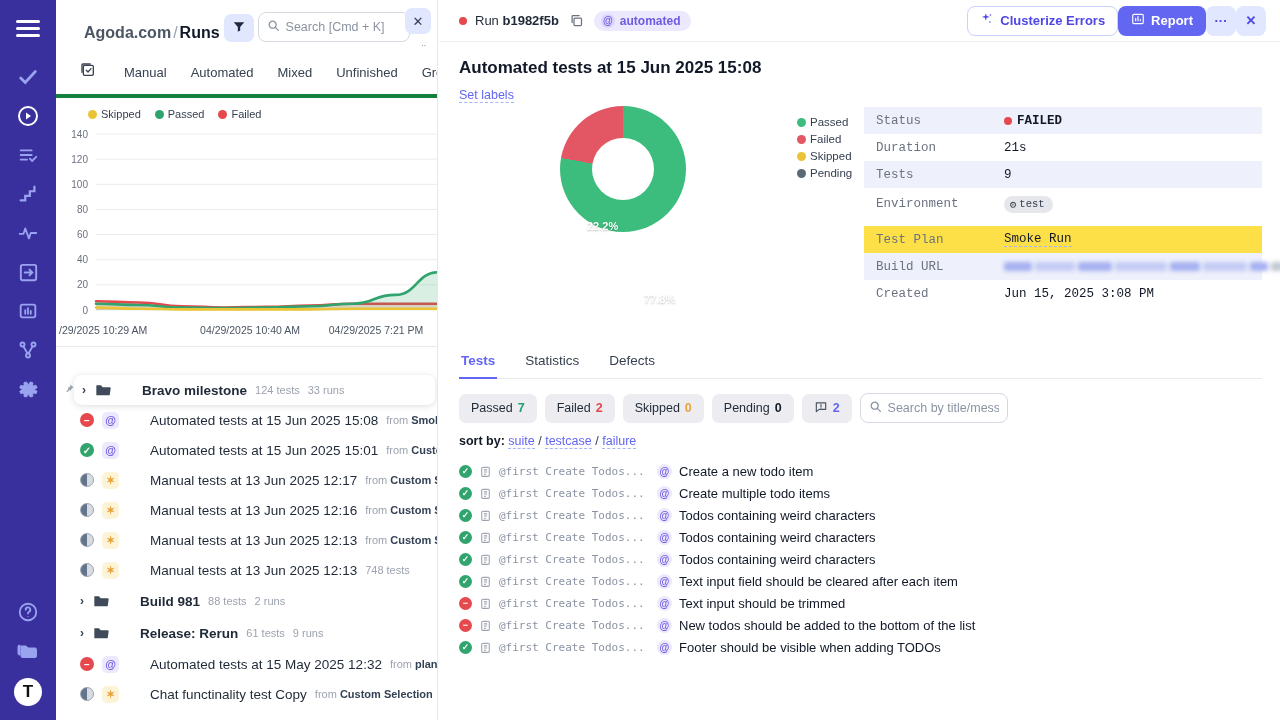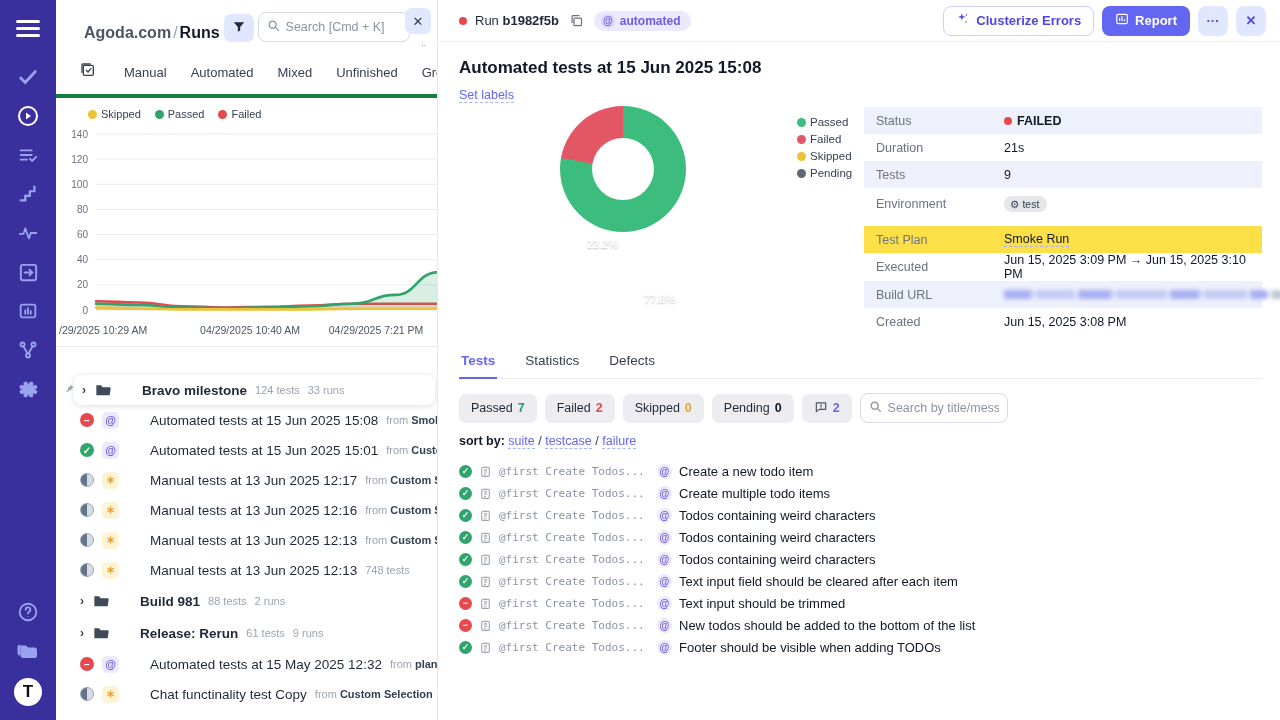--- a/index.html
+++ b/index.html
@@ -70,40 +70,40 @@
 
   
   .right-panel { position:absolute; left:439px; top:0; width:841px; height:720px; background:#fff; overflow:hidden; }
   .rp-topbar { height:42px; border-bottom:1px solid #eceef2; display:flex; align-items:center; padding:0 14px 0 20px; gap:8px; }
   .red-dot { width:8px; height:8px; background:#e5484d; border-radius:50%; }
   .run-id { font-size:13px; color:#1f2937; }
   .run-id b { font-weight:800; }
   .copy-btn { background:none; border:none; cursor:pointer; display:flex; padding:2px; }
   .auto-badge { background:#ece8fd; color:#6d5be0; font-size:12px; font-weight:700; border-radius:12px; padding:3px 10px 3px 7px; display:flex; align-items:center; gap:5px; }
   .auto-badge .at { width:14px; height:14px; border-radius:50%; background:#ddd4fb; display:flex; align-items:center; justify-content:center; font-size:10px; }
-  .rp-actions { margin-left:auto; display:flex; gap:8px; align-items:center; }
+  .rp-actions { margin-left:auto; display:flex; align-items:center; }
   .btn { height:30px; border-radius:8px; font-size:13px; cursor:pointer; display:flex; align-items:center; gap:6px; font-family:"Liberation Sans",sans-serif; }
   .btn-outline { background:#fff; border:1px solid #c7d2fe; color:#4f46e5; padding:0 12px; font-weight:600; }
   .btn-primary { background:#6366f1; border:none; color:#fff; padding:0 13px; font-weight:700; }
   .btn-ghost { background:#e0e7ff; border:none; color:#4f46e5; width:30px; justify-content:center; font-weight:700; }
 
   .rp-title { font-size:17px; font-weight:800; color:#111827; padding:16px 0 0 20px; }
   .set-labels { display:inline-block; margin:10px 0 0 20px; font-size:12.5px; color:#6366f1; border-bottom:1px dashed #a5b4fc; cursor:pointer; }
 
   .overview { position:relative; height:238px; }
   .donut { position:absolute; left:121px; top:3px; width:126px; height:126px; border-radius:50%; }
   .donut::after { content:""; position:absolute; left:32px; top:32px; width:62px; height:62px; background:#fff; border-radius:50%; }
   .donut-label { position:absolute; color:#fff; font-size:11px; font-weight:700; text-shadow:0 1px 2px rgba(0,0,0,.25); z-index:2; }
   .dl-passed { left:205px; top:190px; }
-  .dl-failed { left:148px; top:135px; }
+  .dl-failed { left:148px; top:117px; }
   .donut-legend { position:absolute; left:358px; top:13px; display:flex; flex-direction:column; gap:5px; }
   .donut-legend .legend-item { font-size:11.5px; }
 
   .details { position:absolute; right:18px; top:4px; width:398px; }
-  .d-row { display:flex; align-items:center; min-height:27px; font-size:12.5px; padding:0 12px; }
+  .d-row { display:flex; align-items:center; min-height:27px; font-size:12.5px; padding:0 12px;font-family:Liberation Mono, monospace; }
   .d-row:nth-child(odd) { background:#eef0fb; }
   .d-row .d-label { width:128px; color:#6b7280; flex:none; }
   .d-row .d-value { color:#111827; }
   .d-gap { height:6px; background:#fff !important; }
   .status-failed { color:#e5484d; font-weight:800; display:flex; align-items:center; gap:5px; }
   .status-failed .dot { background:#e5484d; width:8px; height:8px; }
   .link { color:#6366f1; border-bottom:1px dashed #a5b4fc; cursor:pointer; }
   .redacted { display:flex; gap:3px; align-items:center; filter:blur(2px); }
   .redacted span { height:9px; border-radius:2px; background:#a5b0f0; display:inline-block; }
   .redacted span:nth-child(2n) { background:#c3cbf5; }
@@ -481,24 +481,20 @@
         <span class="d-label">Environment</span>
         <span class="env-pill">
             <span>⚙</span>
             <span>test</span>
           </span>
       </div>
       <div class="d-gap"></div>
       <div class="d-row" style="background:#fde047;">
         <span class="d-label">Test Plan</span>
         <span class="d-value link">Smoke Run</span>
-      </div>
-      <div class="d-row" style="background:#fff;">
-        <span class="d-label">Executed</span>
-        <span class="d-value">Jun 15, 2025 3:09 PM → Jun 15, 2025 3:10 PM</span>
       </div>
       <div class="d-row" style="background:#eef0fb;">
         <span class="d-label">Build URL</span>
         <span class="redacted">
           <span style="width:28px"></span>
             <span style="width:40px"></span>
             <span style="width:34px"></span>
             <span style="width:52px"></span>
             <span style="width:30px"></span>
             <span style="width:44px"></span>

